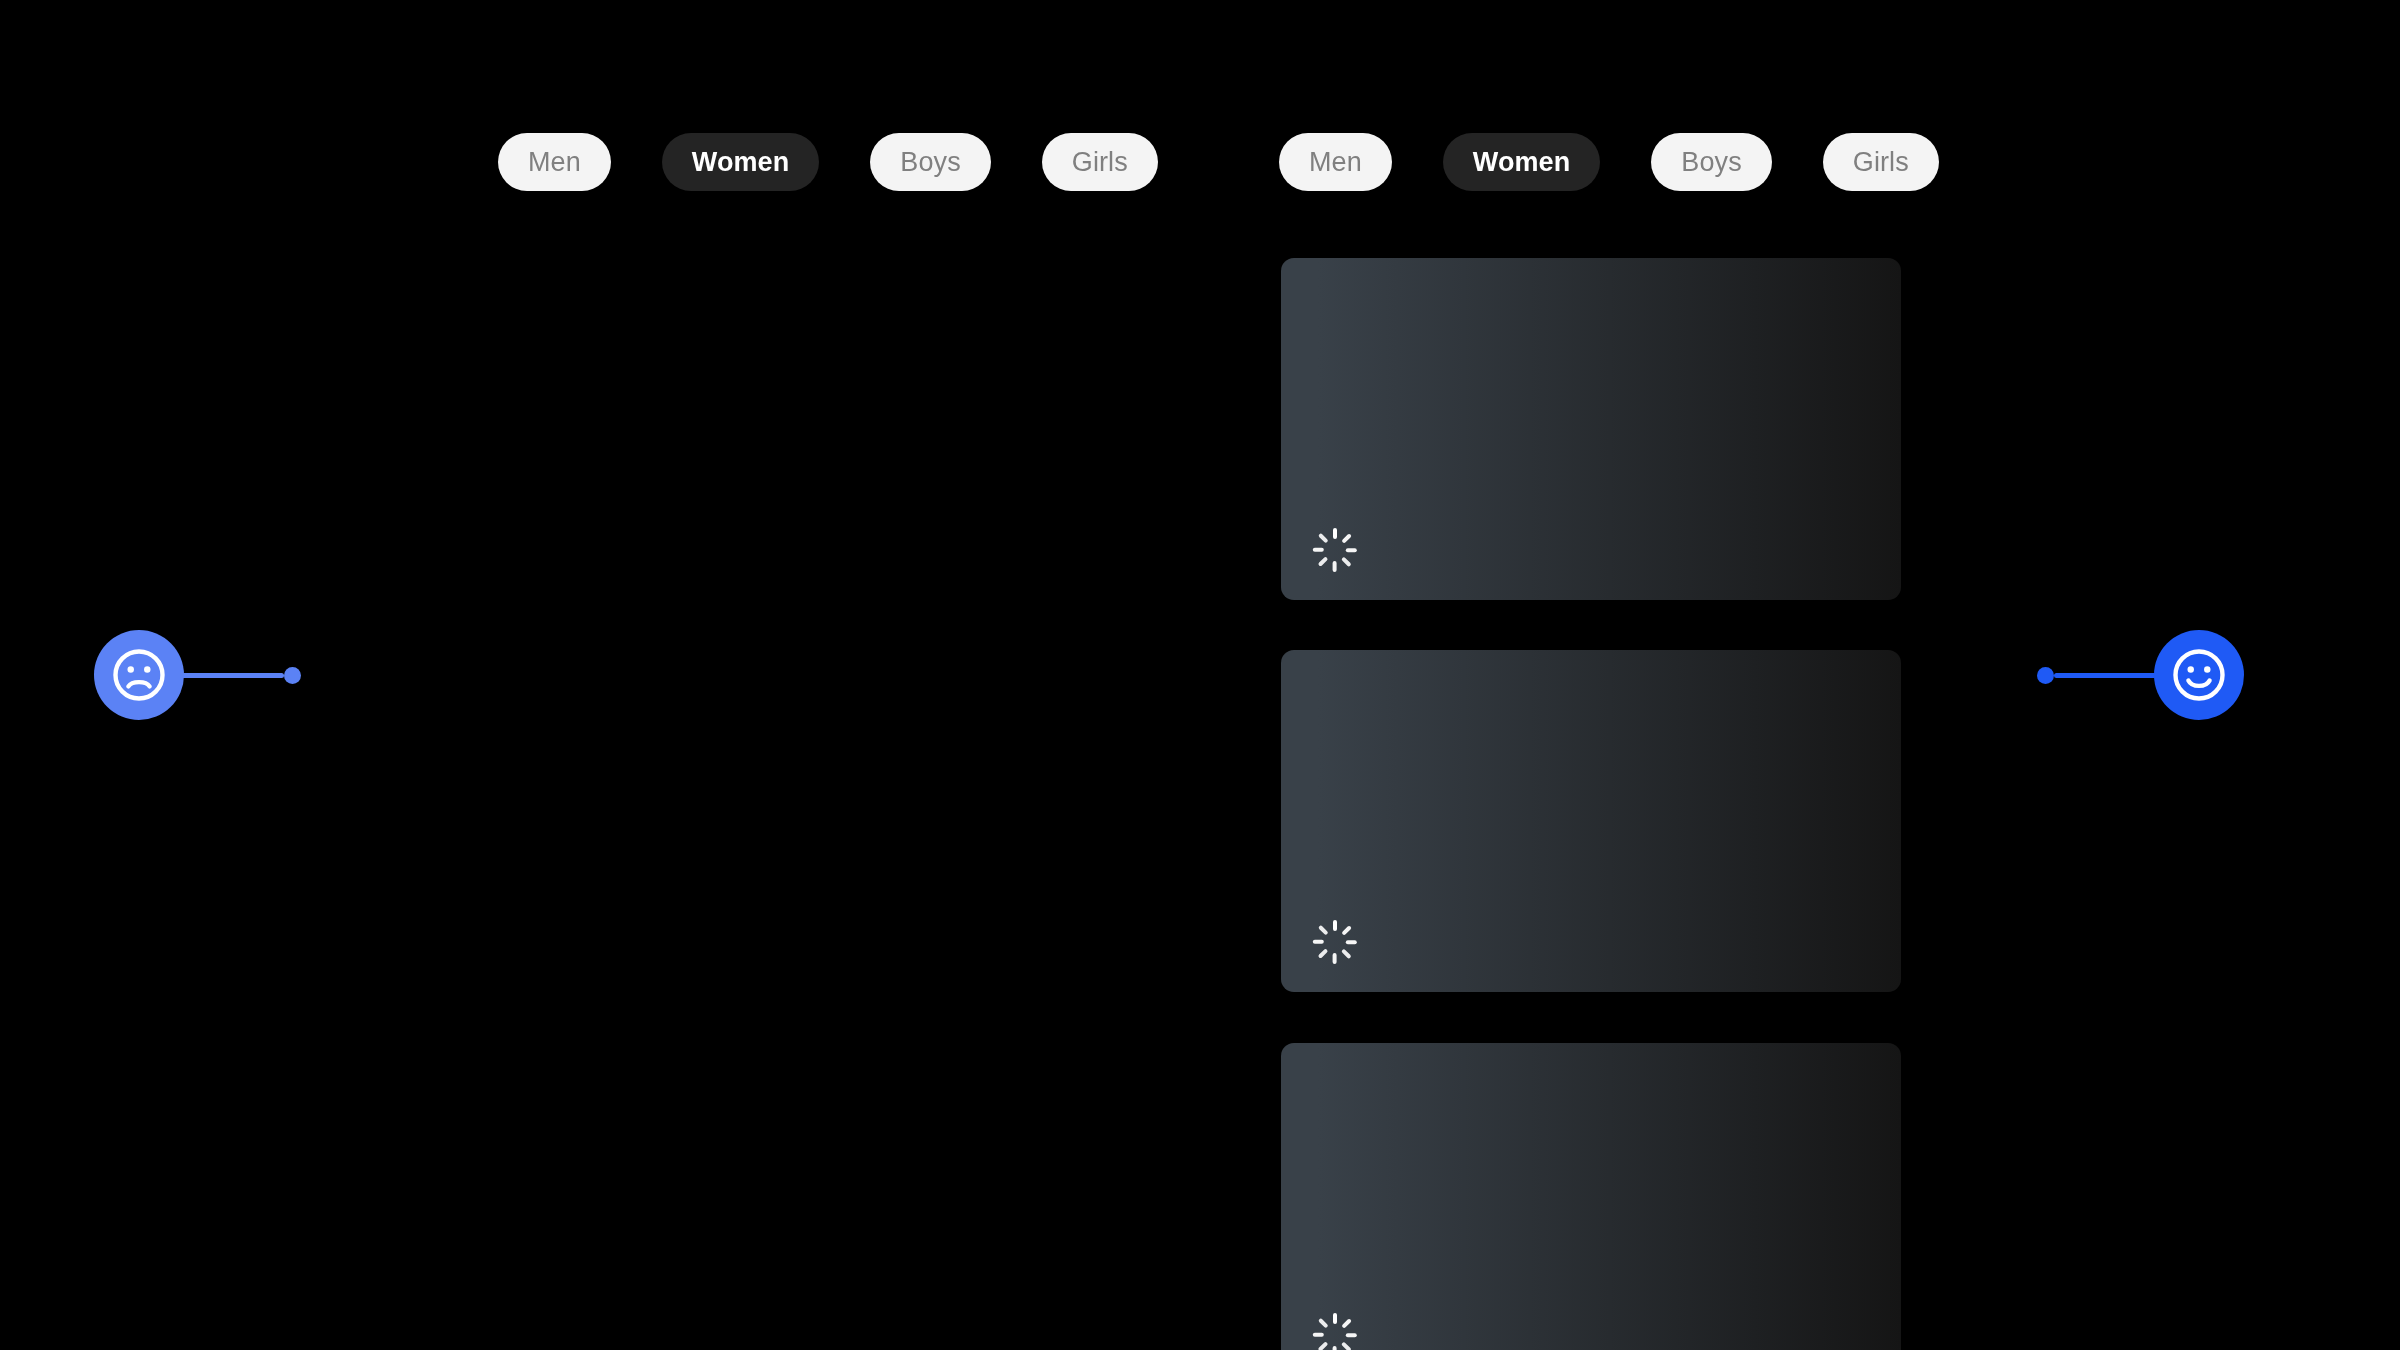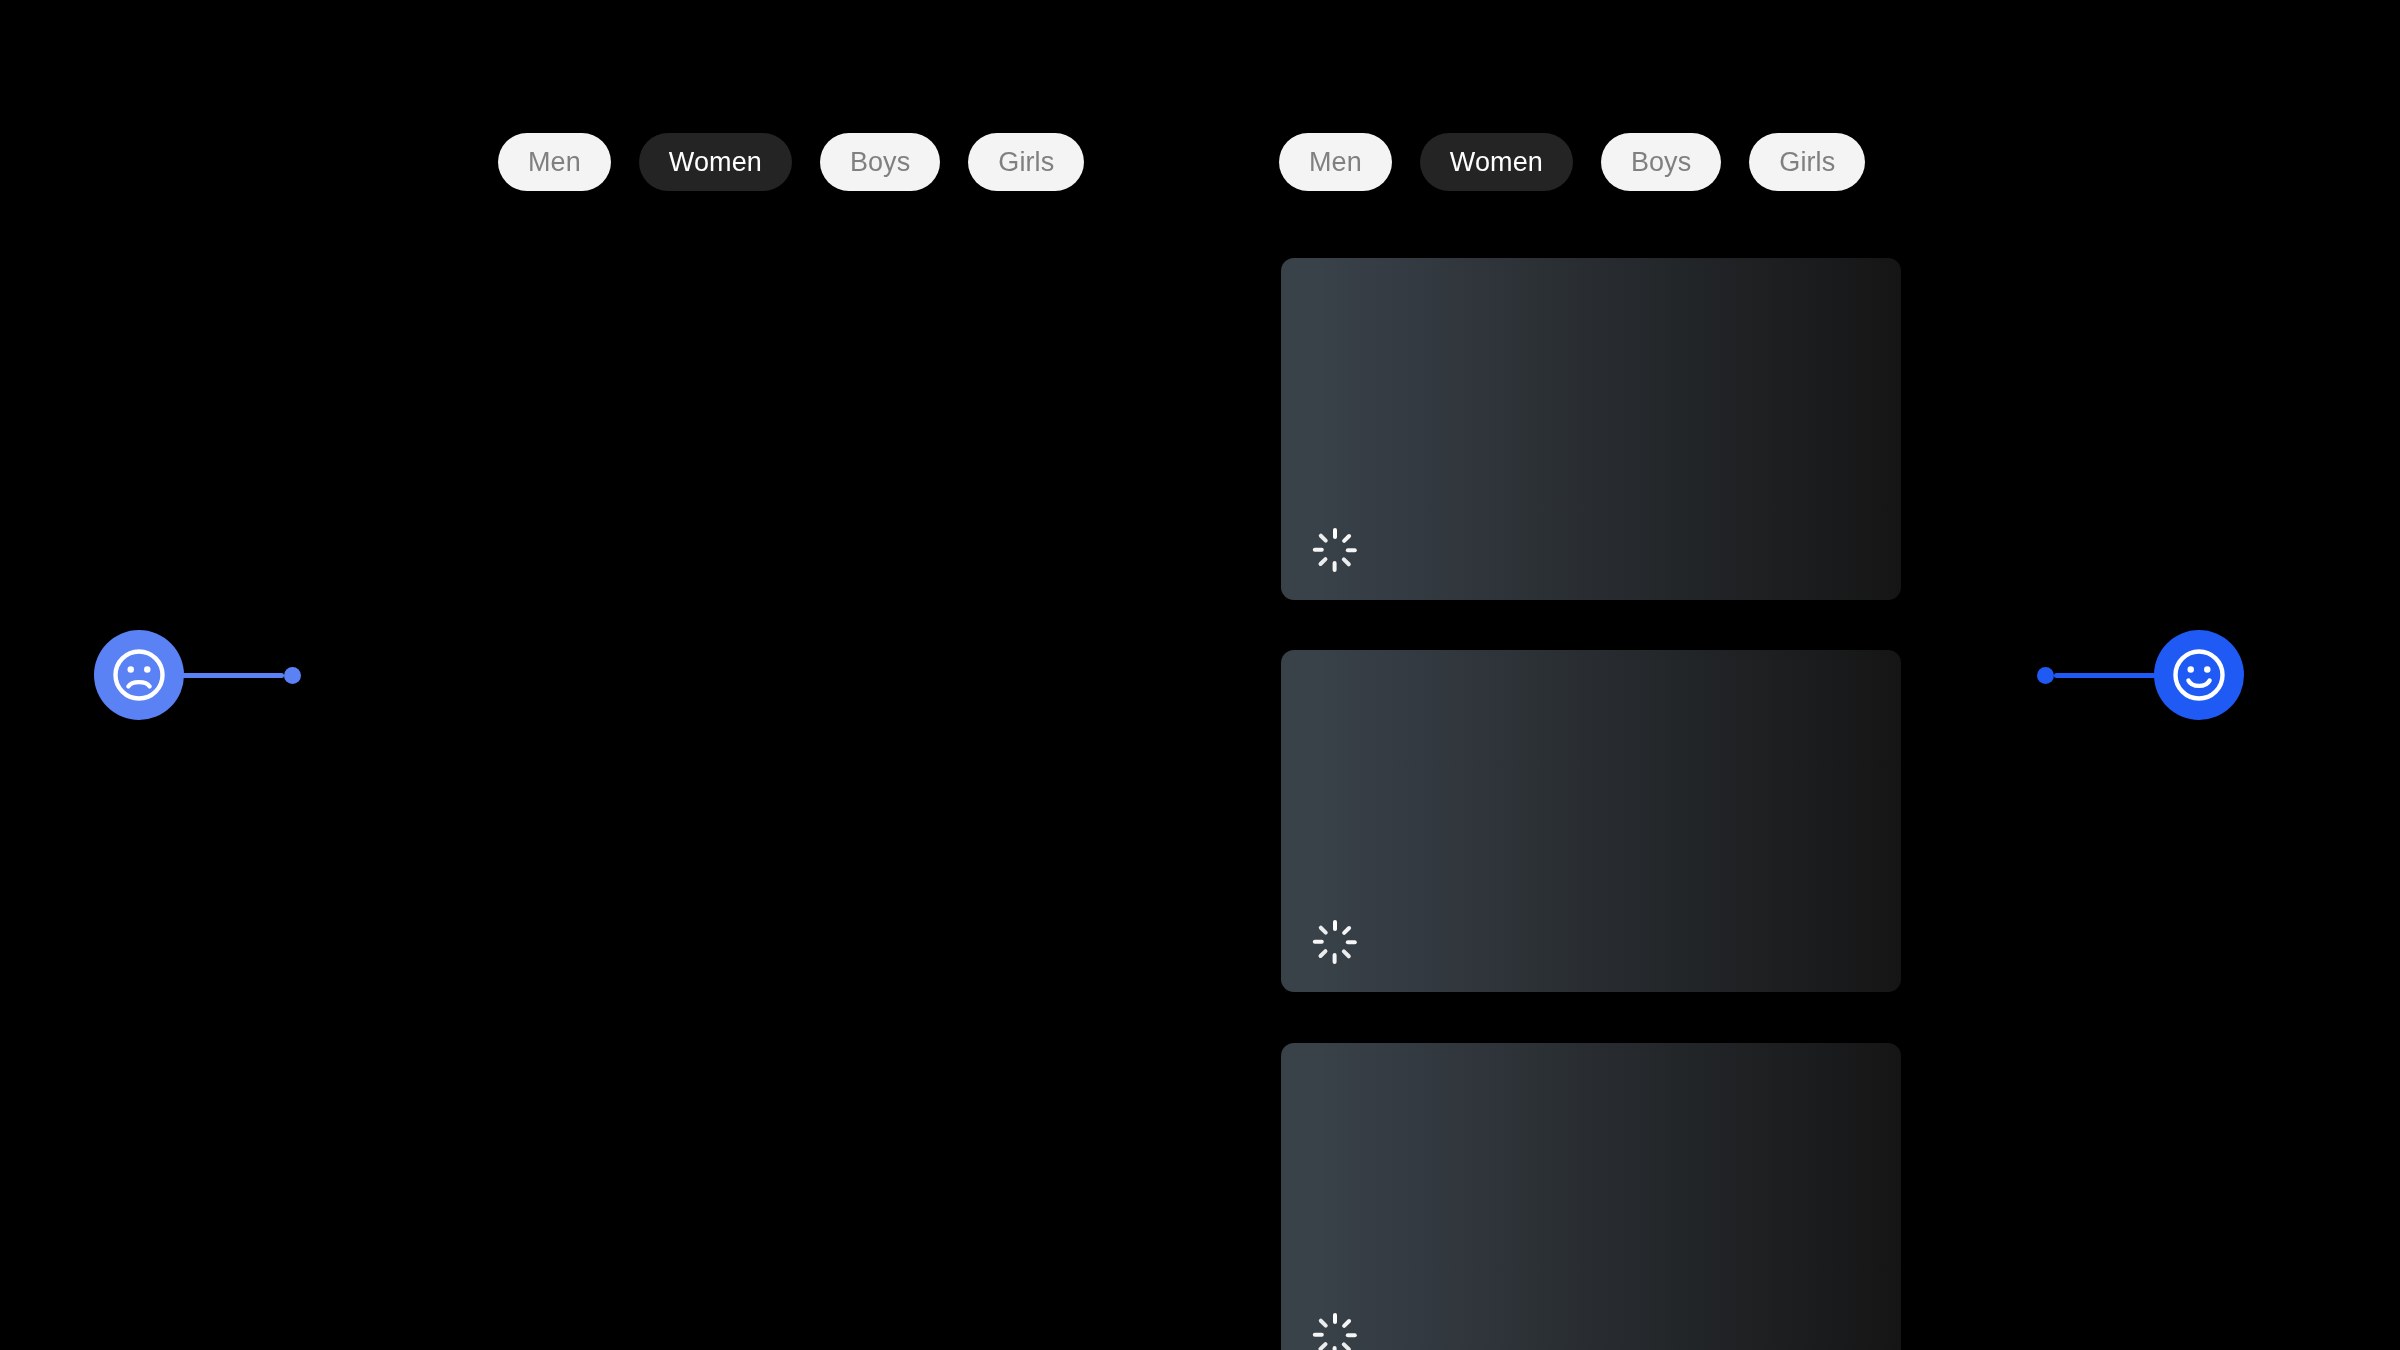--- a/index.html
+++ b/index.html
@@ -24,21 +24,21 @@
     background: #000000;
     overflow: hidden;
   }
 
   
   .pill-group {
     position: absolute;
     top: 133px;
     display: flex;
     align-items: center;
-    gap: 28px;
+    gap: 51px;
     height: 58px;
   }
   #pill-group-left  { left: 498px; }
   #pill-group-right { left: 1279px; }
 
   .pill {
     height: 58px;
     border-radius: 29px;
     background: #f4f4f4;
     color: #808080;
@@ -51,21 +51,21 @@
     padding: 0 30px;
     min-width: 58px;
     box-sizing: border-box;
     cursor: pointer;
     user-select: none;
     white-space: nowrap;
   }
   .pill.active {
     background: #242424;
     color: #ffffff;
-    font-weight: 400;
+    font-weight: 700;
   }
 
   
   .mood-widget {
     position: absolute;
     height: 96px;
     display: flex;
     align-items: center;
   }
   #mood-widget-left  { left: 94px;  top: 627px; flex-direction: row; }

